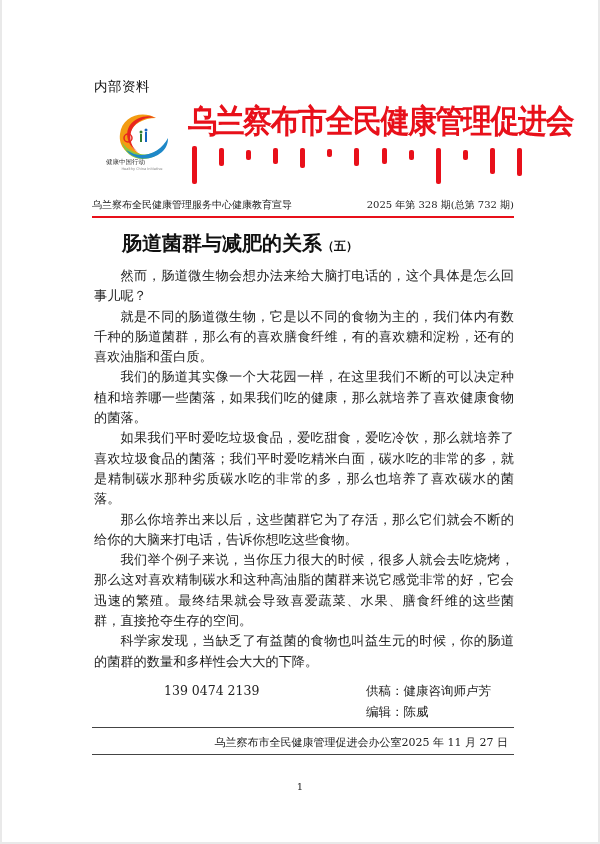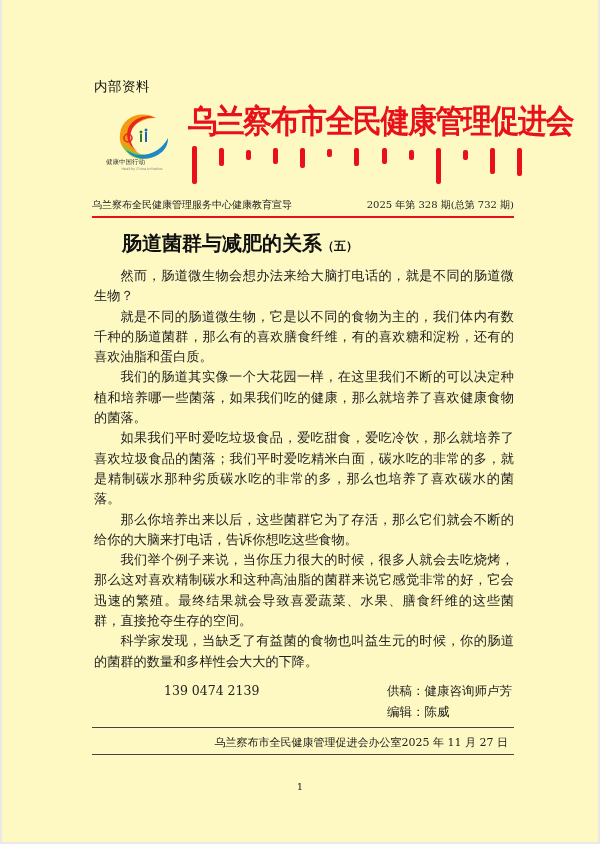--- a/index.html
+++ b/index.html
@@ -4,21 +4,21 @@
   <style>
     html, body { margin: 0; padding: 0; }
     body {
       width: 600px; height: 844px; overflow: hidden;
       background: #e9e9e9;
       font-family: "DejaVu Serif", "Liberation Serif", serif;
       color: #222;
     }
     .page {
       position: absolute; left: 2px; top: 0; width: 596px; height: 842px;
-      background: #fef9c3;
+      background: #ffffff;
     }
     .internal {
       position: absolute; left: 92px; top: 78px;
       font-family: "DejaVu Sans", "Liberation Sans", sans-serif;
       font-size: 13.5px; color: #111; letter-spacing: 0.5px;
     }
     .logo {
       position: absolute; left: 110px; top: 108px; width: 60px; height: 62px;
     }
     .logo-caption {
@@ -69,21 +69,21 @@
       position: absolute; left: 92px; top: 266px; width: 420px;
       font-size: 13.2px; line-height: 20.3px; color: #222;
       text-align: justify;
     }
     .body-text p { margin: 0; text-indent: 2em; }
     .contact {
       position: absolute; left: 92px; top: 680px; width: 420px;
       font-size: 12.5px; line-height: 21px; color: #222;
     }
     .contact .left { position: absolute; left: 0; top: 0; white-space: nowrap; }
-    .contact .right { position: absolute; left: 272px; top: 0; white-space: nowrap; margin-left: 21px; }
+    .contact .right { position: absolute; left: 272px; top: 0; white-space: nowrap; }
     .contact .phone2 { padding-left: 70px; text-align: center; }
     .rule-thin {
       position: absolute; left: 90px; width: 422px; height: 1px; background: #444;
     }
     .footer {
       position: absolute; left: 106px; top: 735px; width: 400px;
       display: flex; justify-content: flex-end;
       font-size: 11px; color: #222; white-space: nowrap;
     }
     .page-num {
@@ -134,21 +134,21 @@
     <span>乌兰察布全民健康管理服务中心健康教育宣导</span>
     <span>2025 年第 328 期(总第 732 期)</span>
   </div>
   <div class="red-rule"></div>
 
   <div class="article-title">
     <span>肠道菌群与减肥的关系</span><span class="part">（五）</span>
   </div>
 
   <div class="body-text">
-    <p>然而，肠道微生物会想办法来给大脑打电话的，就是不同的肠道微生物？</p>
+    <p>然而，肠道微生物会想办法来给大脑打电话的，这个具体是怎么回事儿呢？</p>
     <p>就是不同的肠道微生物，它是以不同的食物为主的，我们体内有数千种的肠道菌群，那么有的喜欢膳食纤维，有的喜欢糖和淀粉，还有的喜欢油脂和蛋白质。</p>
     <p>我们的肠道其实像一个大花园一样，在这里我们不断的可以决定种植和培养哪一些菌落，如果我们吃的健康，那么就培养了喜欢健康食物的菌落。</p>
     <p>如果我们平时爱吃垃圾食品，爱吃甜食，爱吃冷饮，那么就培养了喜欢垃圾食品的菌落；我们平时爱吃精米白面，碳水吃的非常的多，就是精制碳水那种劣质碳水吃的非常的多，那么也培养了喜欢碳水的菌落。</p>
     <p>那么你培养出来以后，这些菌群它为了存活，那么它们就会不断的给你的大脑来打电话，告诉你想吃这些食物。</p>
     <p>我们举个例子来说，当你压力很大的时候，很多人就会去吃烧烤，那么这对喜欢精制碳水和这种高油脂的菌群来说它感觉非常的好，它会迅速的繁殖。最终结果就会导致喜爱蔬菜、水果、膳食纤维的这些菌群，直接抢夺生存的空间。</p>
     <p>科学家发现，当缺乏了有益菌的食物也叫益生元的时候，你的肠道的菌群的数量和多样性会大大的下降。</p>
   </div>
 
   <div class="contact">
     <div class="left">

